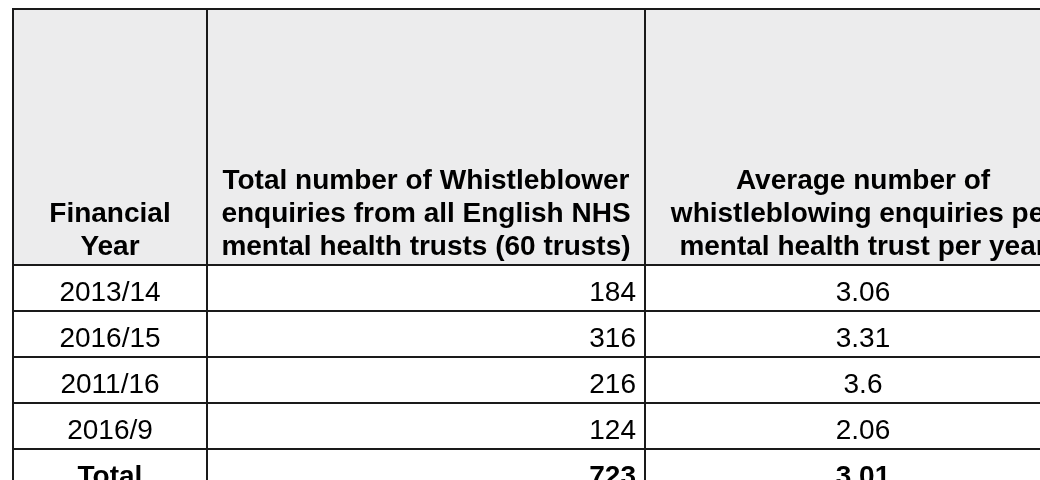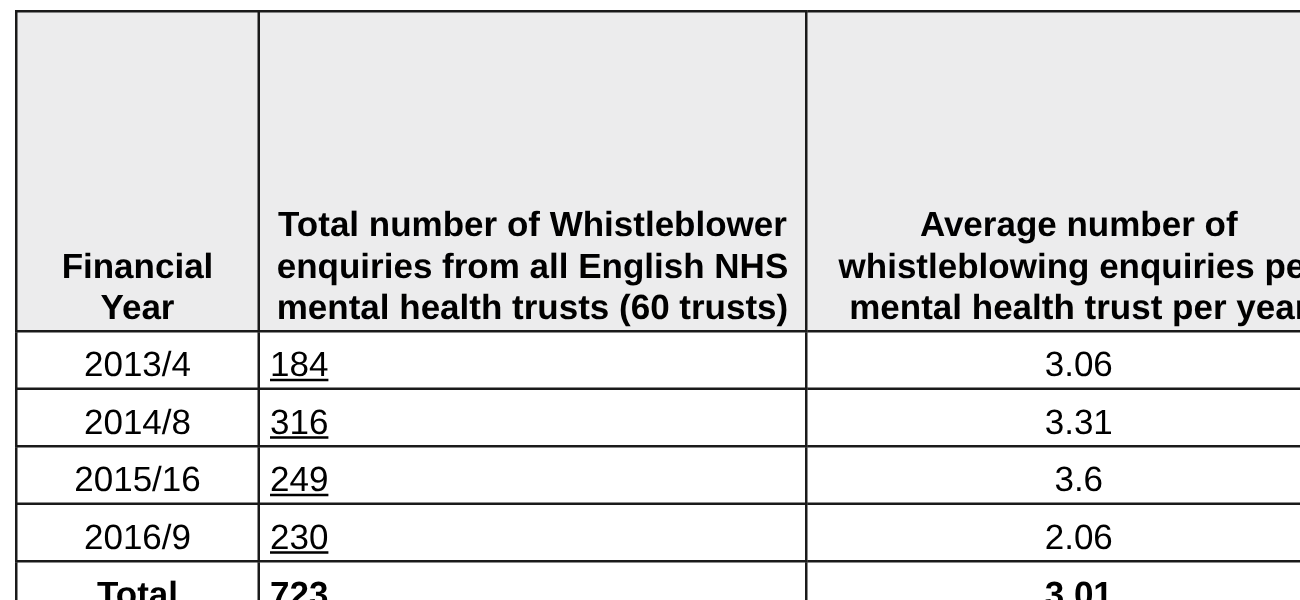--- a/index.html
+++ b/index.html
@@ -58,22 +58,22 @@
     padding-top: 10px;
   }
   tbody td {
     height: 40px;
     background: #ffffff;
   }
   td.year-cell {
     text-align: center;
   }
   td.num-cell {
+    text-align: right;
     padding-right: 12px;
-    text-decoration: underline;
   }
   td.avg-cell {
     text-align: center;
   }
   tbody tr.total-row td {
     font-weight: bold;
   }
 </style>
 </head>
 <body>
@@ -83,37 +83,37 @@
     <thead>
       <tr>
         <th class="col-year">Financial
 Year</th>
         <th class="col-total">Total number of Whistleblower enquiries from all English NHS mental health trusts (60 trusts)</th>
         <th class="col-avg">Average number of whistleblowing enquiries per mental health trust per year</th>
       </tr>
     </thead>
     <tbody>
       <tr>
-        <td class="year-cell">2013/4</td>
+        <td class="year-cell">2013/14</td>
         <td class="num-cell">184</td>
         <td class="avg-cell">3.06</td>
       </tr>
       <tr>
-        <td class="year-cell">2014/8</td>
+        <td class="year-cell">2016/15</td>
         <td class="num-cell">316</td>
         <td class="avg-cell">3.31</td>
       </tr>
       <tr>
-        <td class="year-cell">2015/16</td>
-        <td class="num-cell">249</td>
+        <td class="year-cell">2011/16</td>
+        <td class="num-cell">216</td>
         <td class="avg-cell">3.6</td>
       </tr>
       <tr>
         <td class="year-cell">2016/9</td>
-        <td class="num-cell">230</td>
+        <td class="num-cell">124</td>
         <td class="avg-cell">2.06</td>
       </tr>
       <tr class="total-row">
         <td class="year-cell">Total</td>
         <td class="num-cell">723</td>
         <td class="avg-cell">3.01</td>
       </tr>
     </tbody>
   </table>
 </div>

